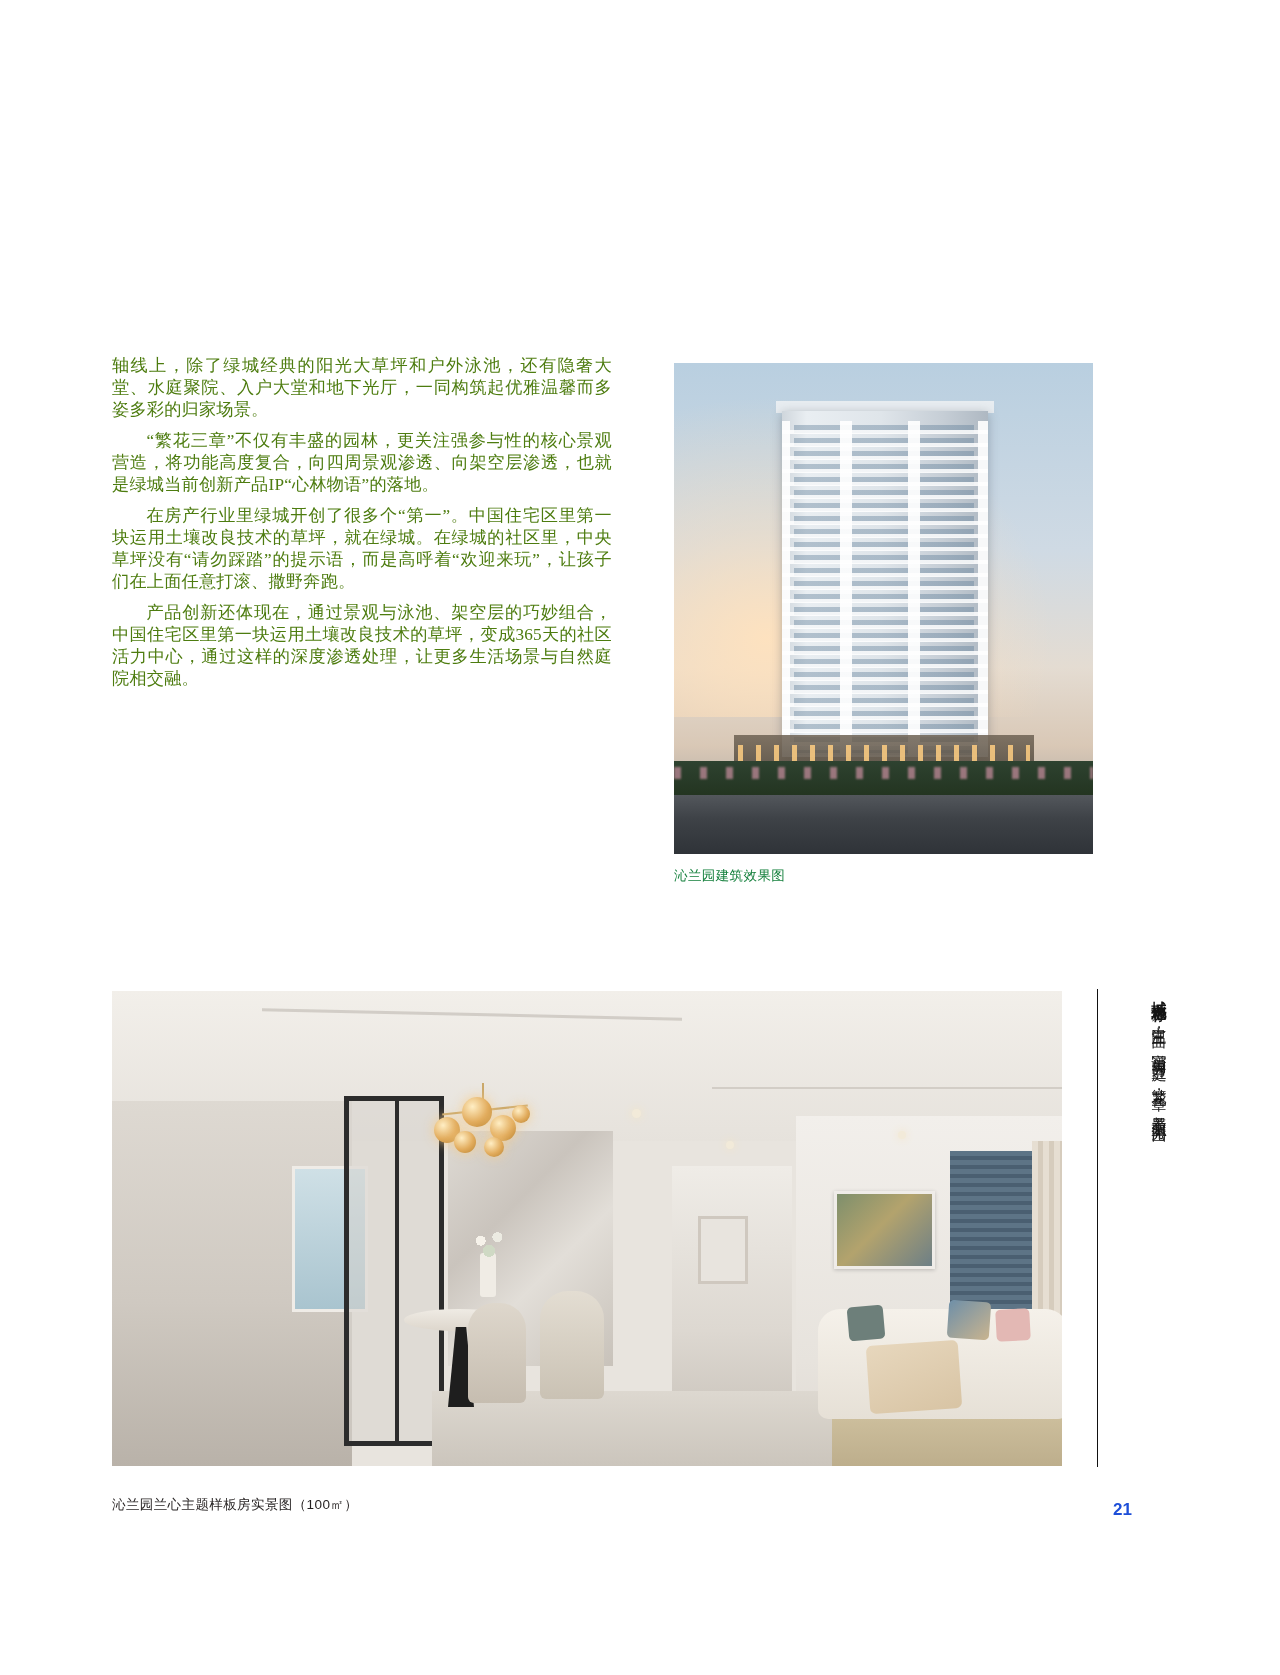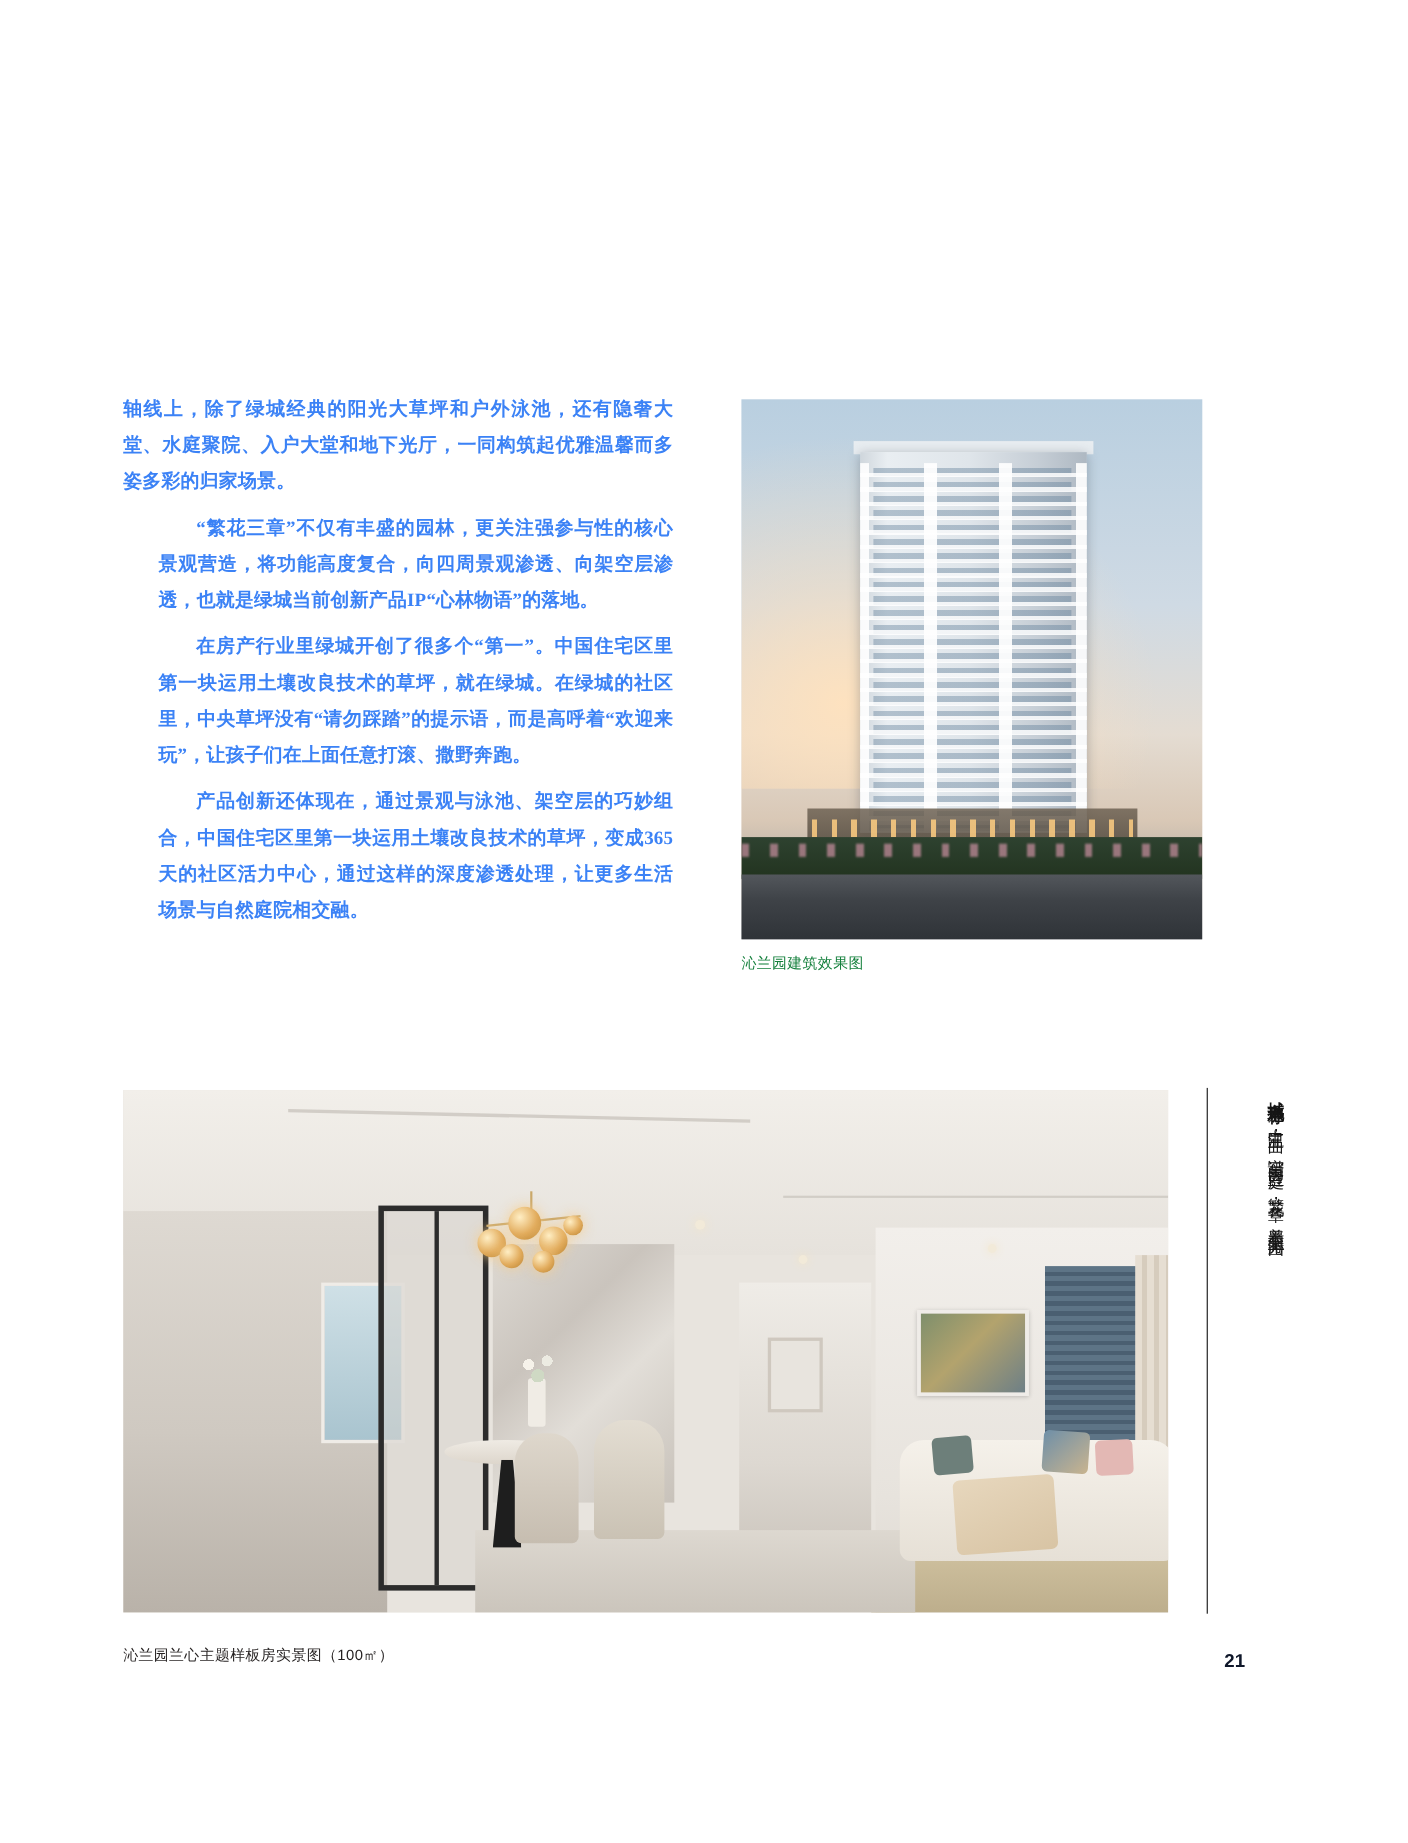--- a/index.html
+++ b/index.html
@@ -18,31 +18,29 @@
 
   
   .text-column {
     position: absolute;
     left: 112px;
     top: 355px;
     width: 500px;
   }
   .para {
     font-size: 17.2px;
-    line-height: 33px;
+    line-height: 22px;
     text-align: justify;
     text-justify: inter-ideograph;
     margin: 0 0 9px 0;
     letter-spacing: 0.2px;
-    color: #3b82f6;
-    font-weight: bold;
+    color: #4d7c0f;
   }
   .para.indent {
     text-indent: 2em;
-    margin-left: 32px;
   }
 
   
   .building-figure {
     position: absolute;
     left: 674px;
     top: 363px;
     width: 419px;
   }
   .building-photo {
@@ -321,21 +319,21 @@
     font-weight: bold;
     letter-spacing: 2px;
   }
   .page-number {
     position: absolute;
     left: 1113px;
     top: 1500px;
     font-family: "Liberation Sans", "DejaVu Sans", sans-serif;
     font-size: 17px;
     font-weight: bold;
-    color: #0f172a;
+    color: #1d4ed8;
   }
   .bottom-caption {
     position: absolute;
     left: 112px;
     top: 1496px;
     font-family: "Liberation Sans", "DejaVu Sans", sans-serif;
     font-size: 13.5px;
     color: #231f1f;
     letter-spacing: 0.4px;
   }

